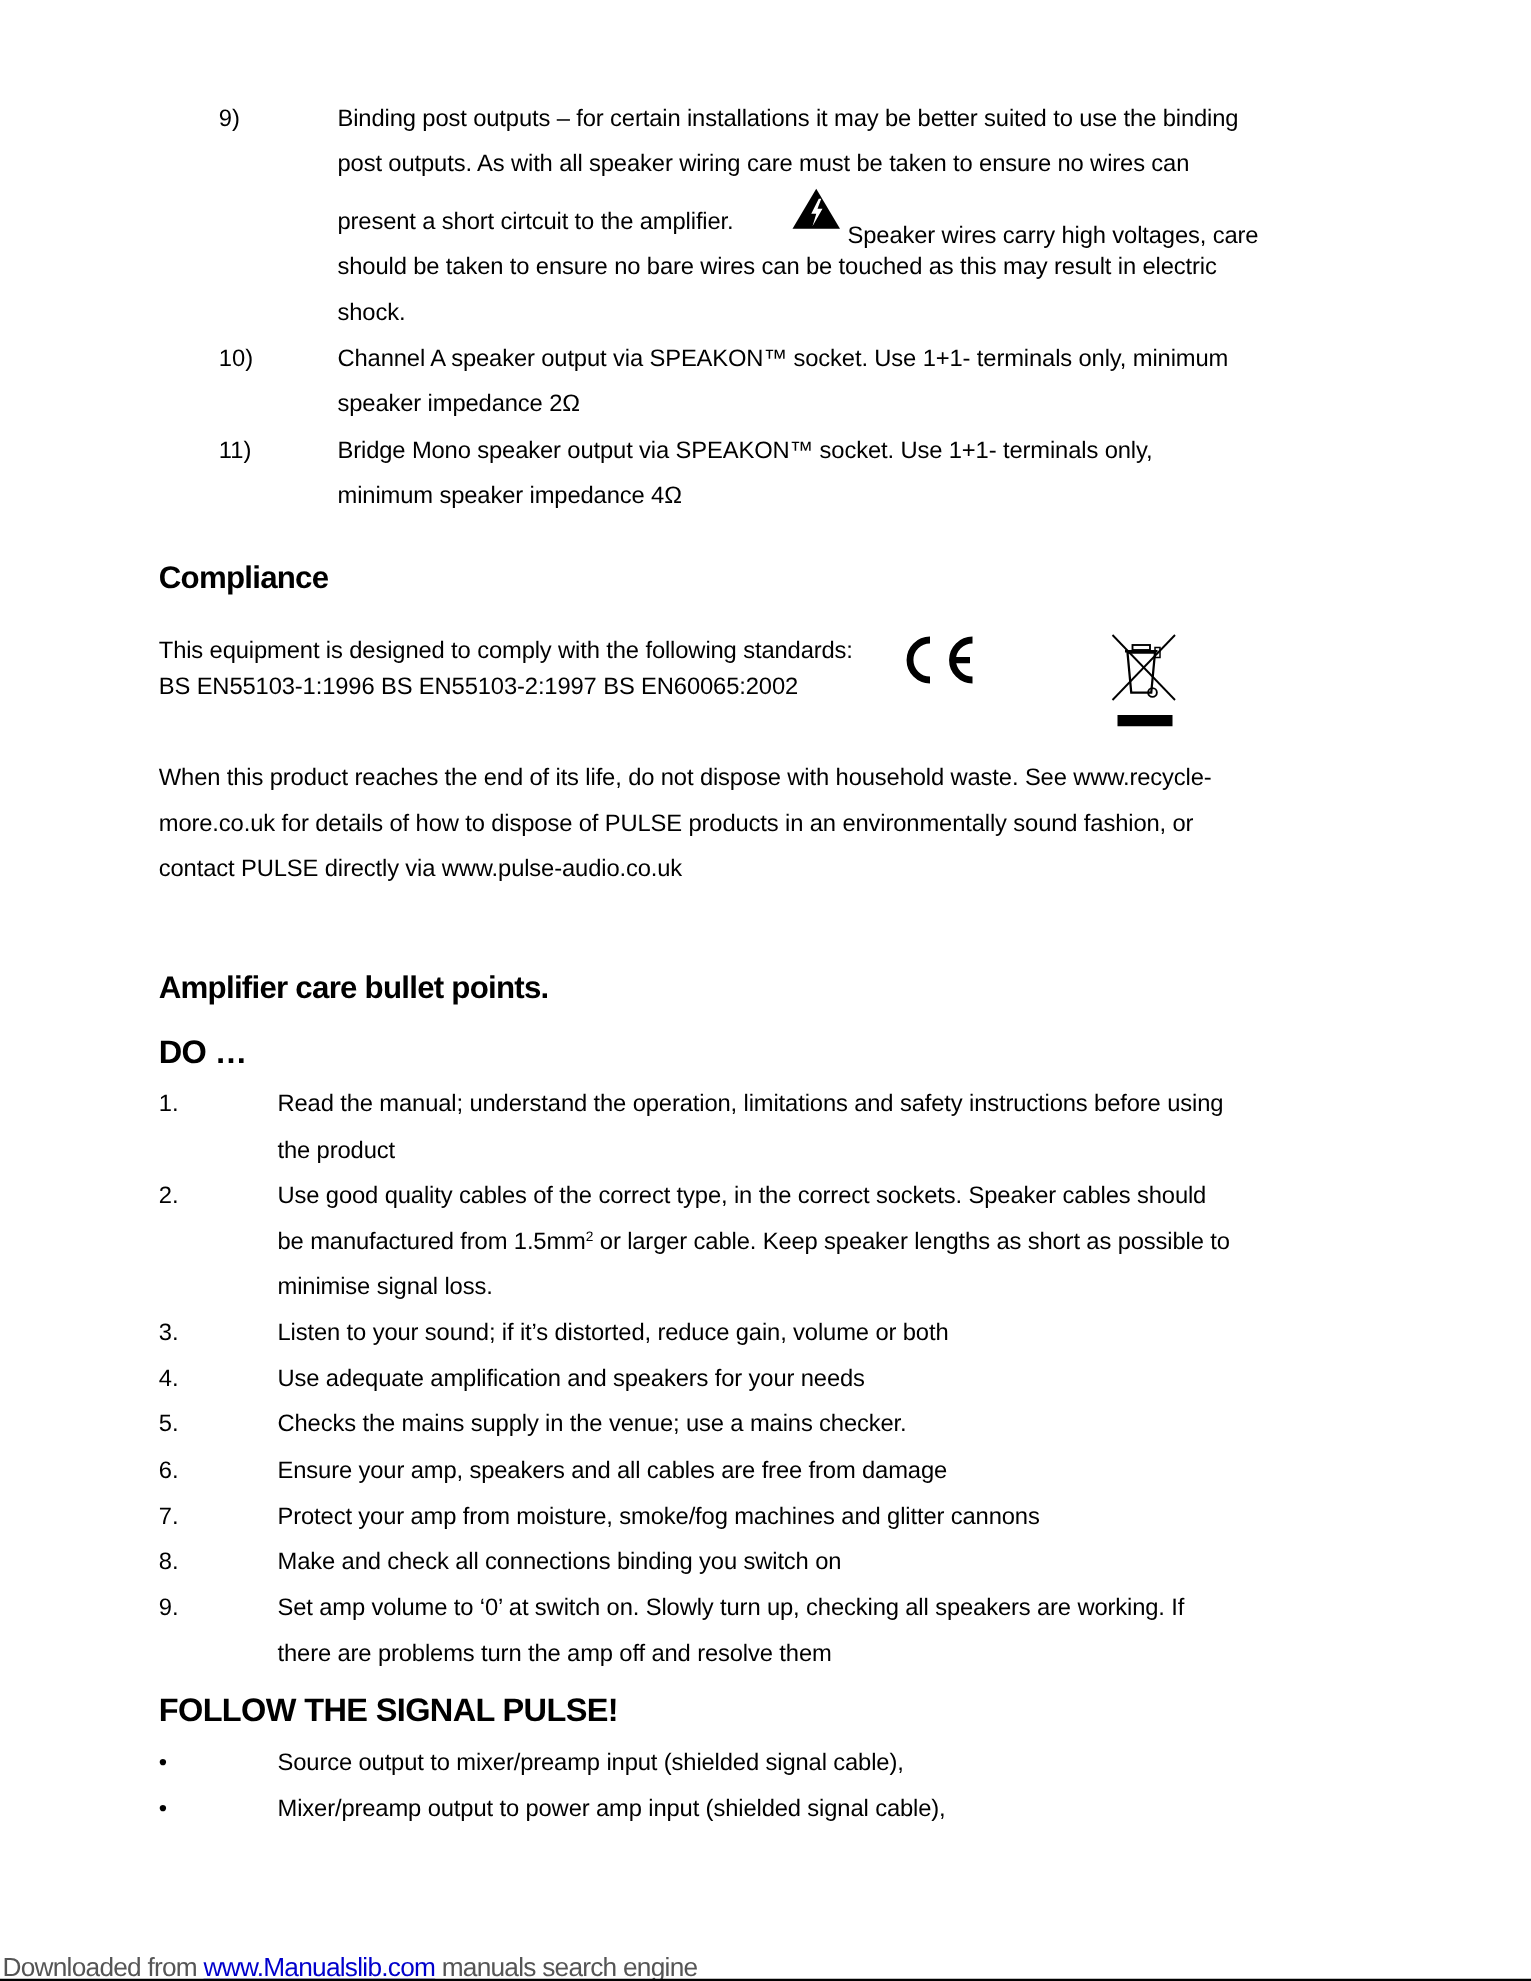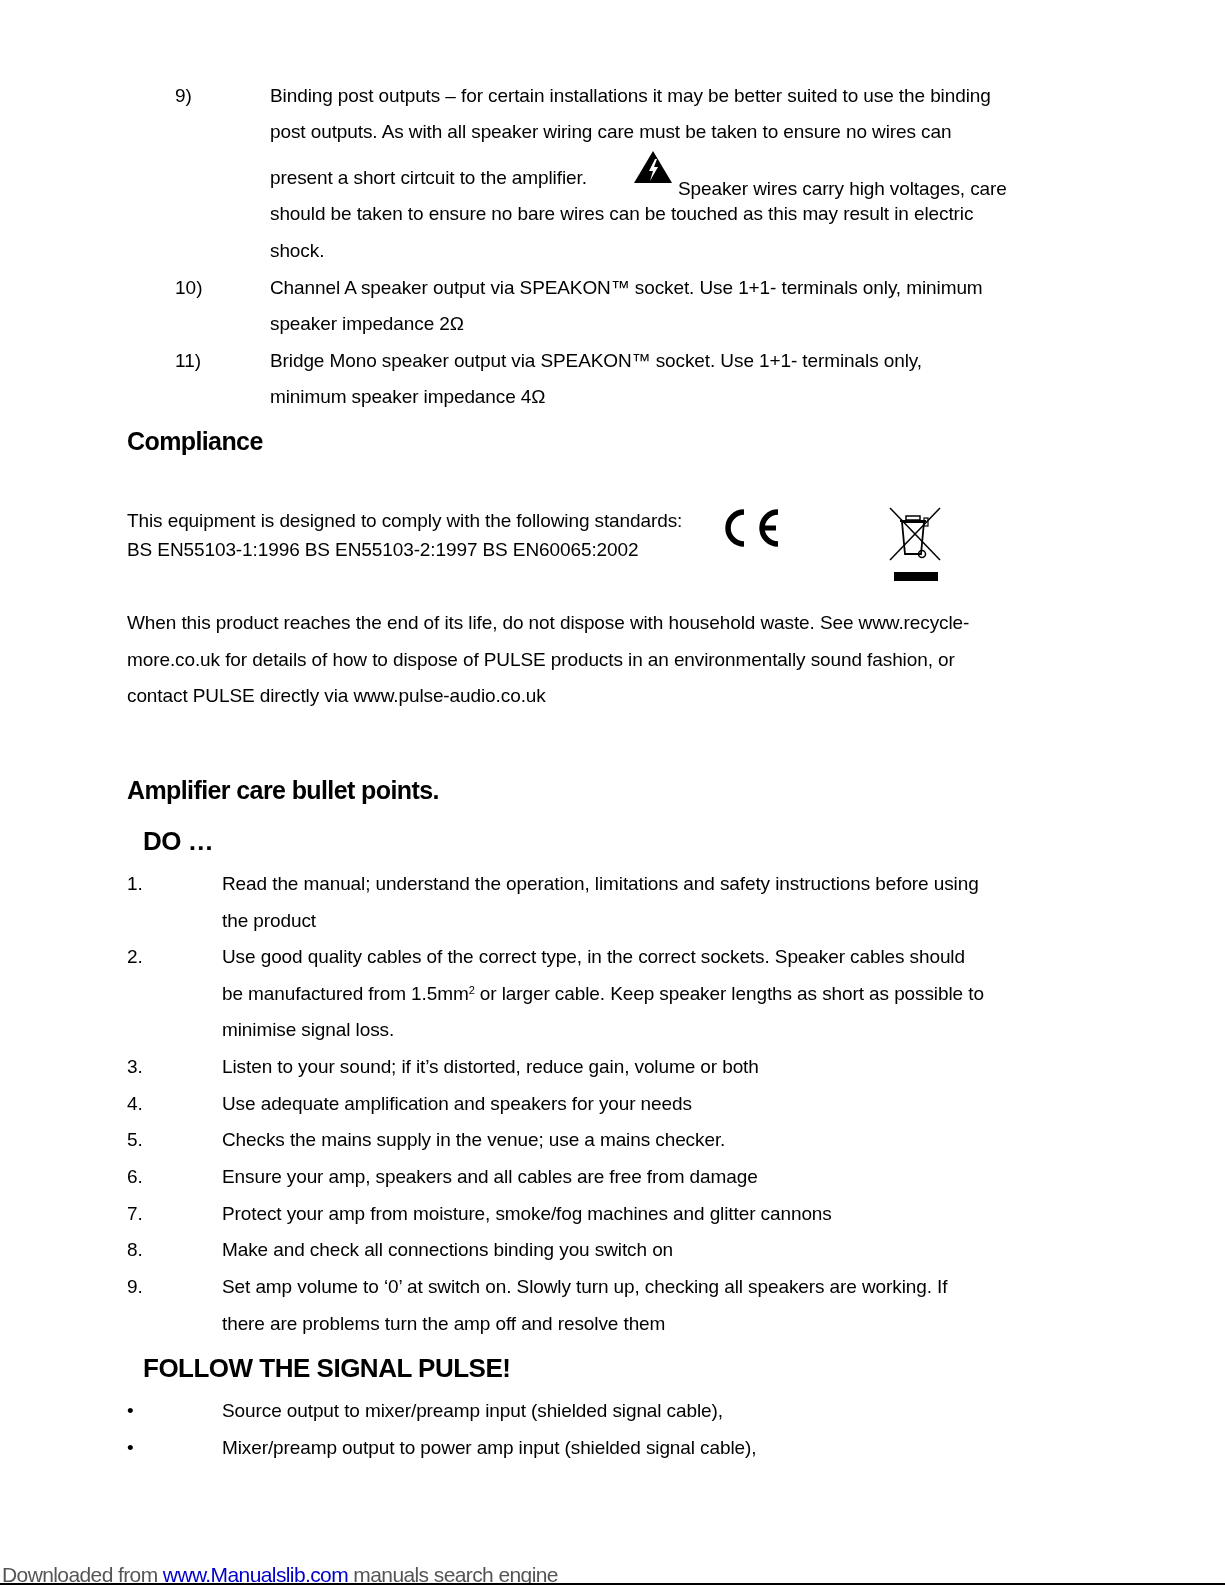--- a/index.html
+++ b/index.html
@@ -3,21 +3,21 @@
   <meta charset="utf-8">
   <style>
     html, body { margin: 0; padding: 0; background: #ffffff; }
     body {
       width: 1225px; height: 1585px; position: relative; overflow: hidden;
       font-family: "Liberation Sans", sans-serif; color: #000;
     }
     .abs { position: absolute; }
     .txt { font-size: 19px; line-height: 22px; white-space: nowrap; letter-spacing: -0.1px; }
     .h2 { font-size: 25px; font-weight: bold; letter-spacing: -0.6px; white-space: nowrap; }
-    .h2b { font-size: 26px; font-weight: bold; letter-spacing: -0.5px; white-space: nowrap; margin-left: 16px; }
+    .h2b { font-size: 26px; font-weight: bold; letter-spacing: -0.5px; white-space: nowrap; }
     .num { font-size: 19px; line-height: 22px; white-space: nowrap; }
     .footer {
       font-family: Liberation Sans, sans-serif; font-size: 21px; color: #555;
       white-space: nowrap; letter-spacing: -0.6px;
     }
     .footer a { color: #0000cc; text-decoration: underline; }
     .footer-line { position: absolute; left: 0; top: 1583px; width: 1225px; height: 2px; background: #000; }
     sup { font-size: 11px; line-height: 0; vertical-align: 6px; }
   </style>
 </head>
@@ -41,21 +41,21 @@
   <div class="abs num" style="left:175px;top:277px;">10)</div>
   <div class="abs txt" style="left:270px;top:277px;text-align:center;">Channel A speaker output via SPEAKON™ socket. Use 1+1- terminals only, minimum</div>
   <div class="abs txt" style="left:270px;top:313px;">speaker impedance 2Ω</div>
 
   <div class="abs num" style="left:175px;top:350px;">11)</div>
   <div class="abs txt" style="left:270px;top:350px;">Bridge Mono speaker output via SPEAKON™ socket. Use 1+1- terminals only,</div>
   <div class="abs txt" style="left:270px;top:386px;">minimum speaker impedance 4Ω</div>
 </div>
 
 <div>
-  <div class="abs h2" style="left:127px;top:427px;text-align:center;">Compliance</div>
+  <div class="abs h2" style="left:127px;top:448px;text-align:center;">Compliance</div>
   <div class="abs txt" style="left:127px;top:474px;margin-top:36px;">This equipment is designed to comply with the following standards:</div>
   <div class="abs txt" style="left:127px;top:539px;">BS EN55103-1:1996 BS EN55103-2:1997 BS EN60065:2002</div>
 
   <span class="abs" style="left:722px;top:508px;width:60px;height:40px;">
     <svg width="60" height="40" viewBox="0 0 60 40">
       <path d="M22,4 A16,16 0 1 0 22,36" fill="none" stroke="#000" stroke-width="5.5"></path>
       <path d="M56,4 A16,16 0 1 0 56,36" fill="none" stroke="#000" stroke-width="5.5"></path>
       <line x1="42" y1="20" x2="54" y2="20" stroke="#000" stroke-width="5"></line>
     </svg>
   </span>

